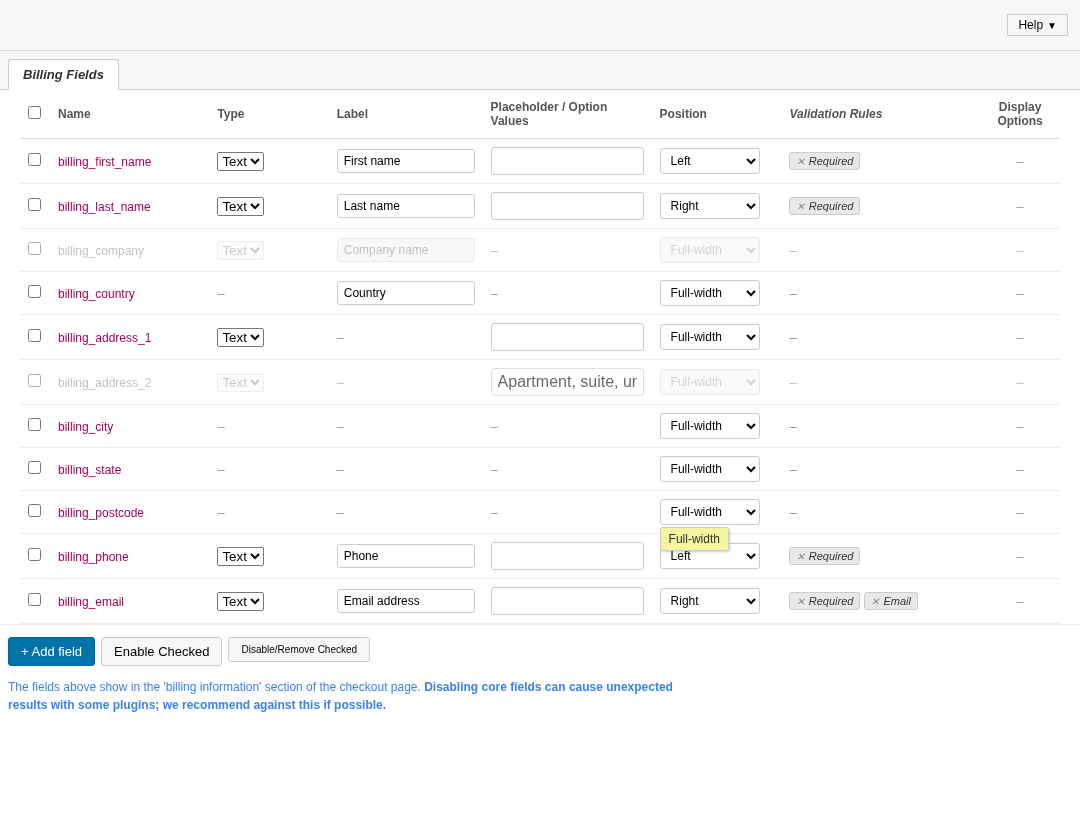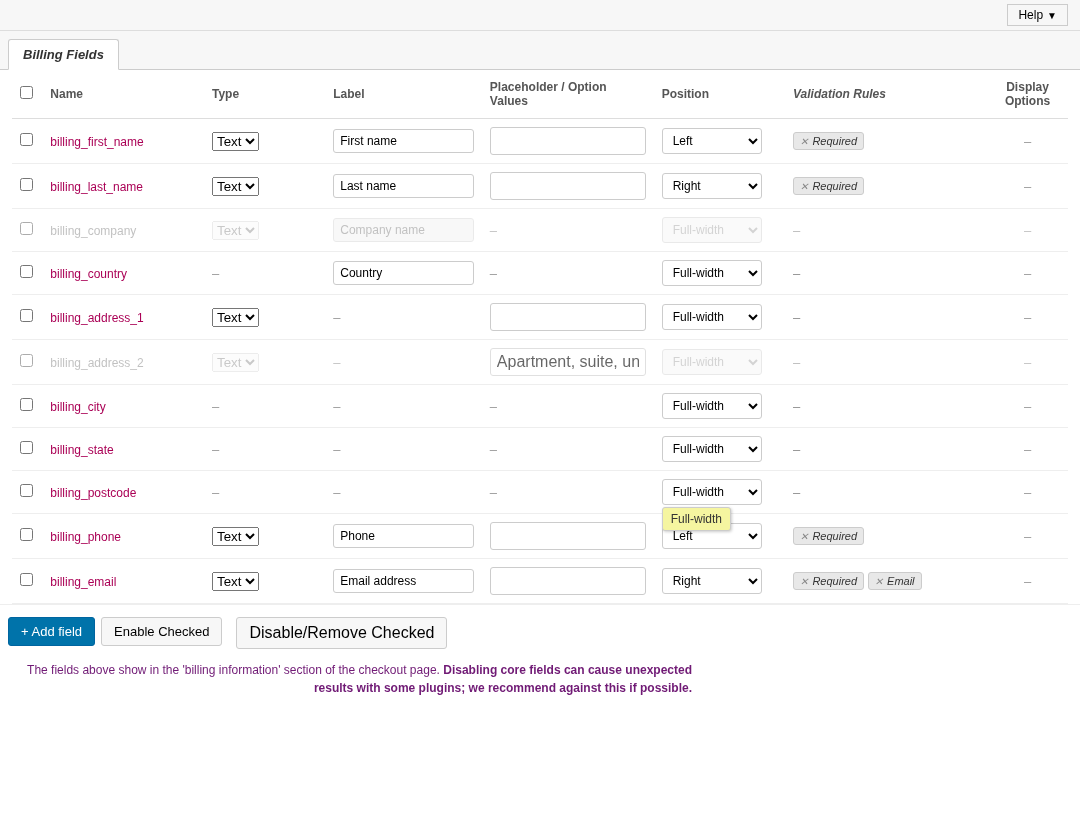--- a/index.html
+++ b/index.html
@@ -1,31 +1,31 @@
 <!DOCTYPE html>
 <html><head>
   <meta charset="utf-8">
   <style>
     * { box-sizing: border-box; margin: 0; padding: 0; }
     body { font-family: Arial, sans-serif; font-size: 13px; background: #f1f1f1; color: #333; }
 
     .page-wrapper { background: #fff; min-height: 816px; }
 
     
-    .top-bar { display: flex; justify-content: flex-end; padding: 4px 12px; background: #f7f7f7; border-bottom: 1px solid #ddd; }
+    .top-bar { display: flex; justify-content: flex-end; padding: 14px 12px; background: #f7f7f7; border-bottom: 1px solid #ddd; }
     .help-btn { background: #f7f7f7; border: 1px solid #ccc; padding: 3px 10px; cursor: pointer; font-size: 12px; display: flex; align-items: center; gap: 4px; }
     .help-btn span.arrow { font-size: 10px; }
 
     
     .tabs { display: flex; border-bottom: 1px solid #ccc; padding: 8px 8px 0; background: #f7f7f7; }
     .tab { padding: 7px 14px; border: 1px solid #ccc; border-bottom: none; background: #e8e8e8; cursor: pointer; font-size: 13px; margin-right: 2px; border-radius: 3px 3px 0 0; }
     .tab.active { background: #fff; border-bottom: 1px solid #fff; margin-bottom: -1px; font-weight: bold; font-style: italic; }
 
     
-    .table-container { padding: 0 12px; }
+    .table-container { padding: 0 20px; }
     table { width: 100%; border-collapse: collapse; }
     thead th { padding: 10px 8px; text-align: left; font-weight: bold; font-size: 12px; color: #555; border-bottom: 1px solid #ddd; background: #fff; }
     tbody tr { border-bottom: 1px solid #eee; margin-top: 41px; }
     tbody td { padding: 8px 8px; vertical-align: middle; }
 
     .field-name { color: #a05; font-size: 12px; }
     .field-name.disabled { color: #999; }
 
     .label-input { width: 100%; padding: 4px 6px; border: 1px solid #ccc; font-size: 12px; border-radius: 3px; background: #fff; }
     .label-input:disabled { background: #f5f5f5; color: #999; border-color: #ddd; }
@@ -43,23 +43,23 @@
     input[type="checkbox"] { cursor: pointer; }
 
     
     .tooltip-wrapper { position: relative; display: inline-block; }
     .tooltip { position: absolute; top: 28px; left: 0; background: #f5f5a0; border: 1px solid #ccc; padding: 4px 8px; font-size: 12px; white-space: nowrap; z-index: 100; border-radius: 3px; box-shadow: 1px 1px 3px rgba(0,0,0,0.2); }
 
     
     .bottom-bar { padding: 12px 8px; display: flex; flex-wrap: wrap; align-items: flex-start; gap: 6px; border-top: 1px solid #eee; }
     .btn-add { background: #0073aa; color: #fff; border: 1px solid #0065a0; padding: 6px 12px; cursor: pointer; font-size: 13px; border-radius: 3px; }
     .btn-enable { background: #f7f7f7; border: 1px solid #ccc; padding: 6px 12px; cursor: pointer; font-size: 13px; border-radius: 3px; }
-    .btn-disable { background: #f7f7f7; border: 1px solid #ccc; padding: 6px 12px; cursor: pointer; font-size: 16px; border-radius: 3px; margin-left: 8px; }
-
-    .bottom-note { padding: 0 8px 12px; font-size: 12px; color: #701a75; max-width: 700px; line-height: 1.5; text-align: right; }
+    .btn-disable { background: #f7f7f7; border: 1px solid #ccc; padding: 6px 12px; cursor: pointer; font-size: 10px; border-radius: 3px; }
+
+    .bottom-note { padding: 0 8px 12px; font-size: 12px; color: #3b82f6; max-width: 700px; line-height: 1.5; }
     .bottom-note strong { font-weight: bold; }
 
     
     .col-check { width: 30px; }
     .col-name { width: 160px; }
     .col-type { width: 120px; }
     .col-label { width: 155px; }
     .col-placeholder { width: 170px; }
     .col-position { width: 130px; }
     .col-validation { width: 200px; font-style: italic; }

